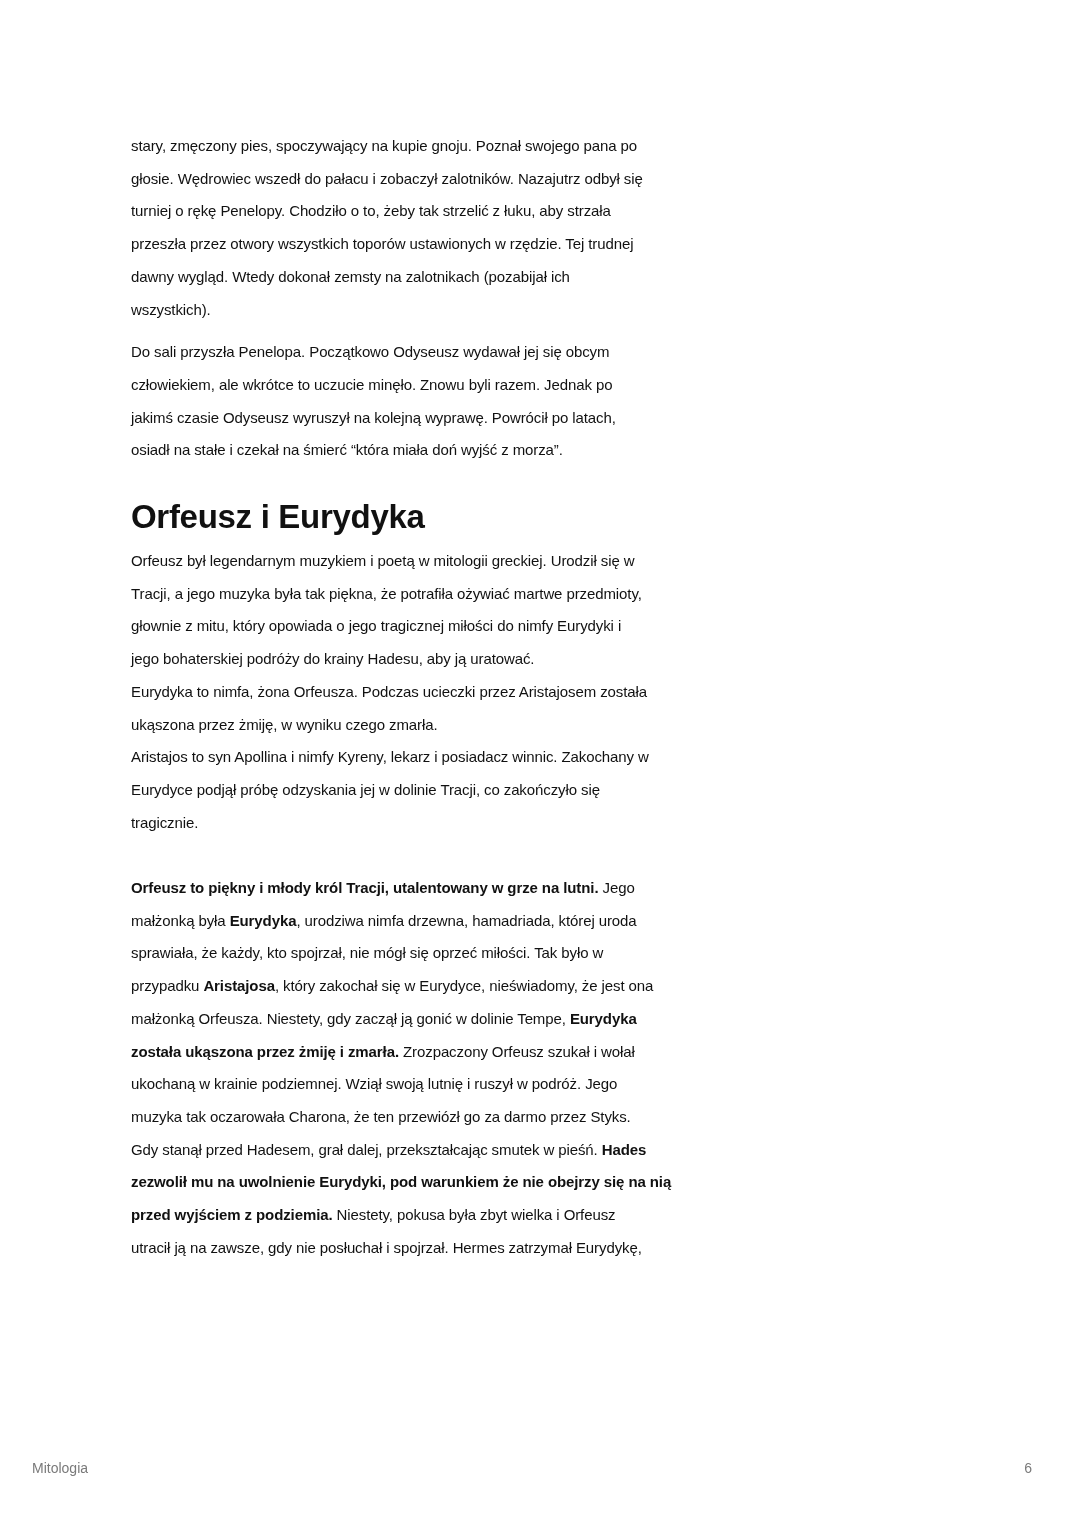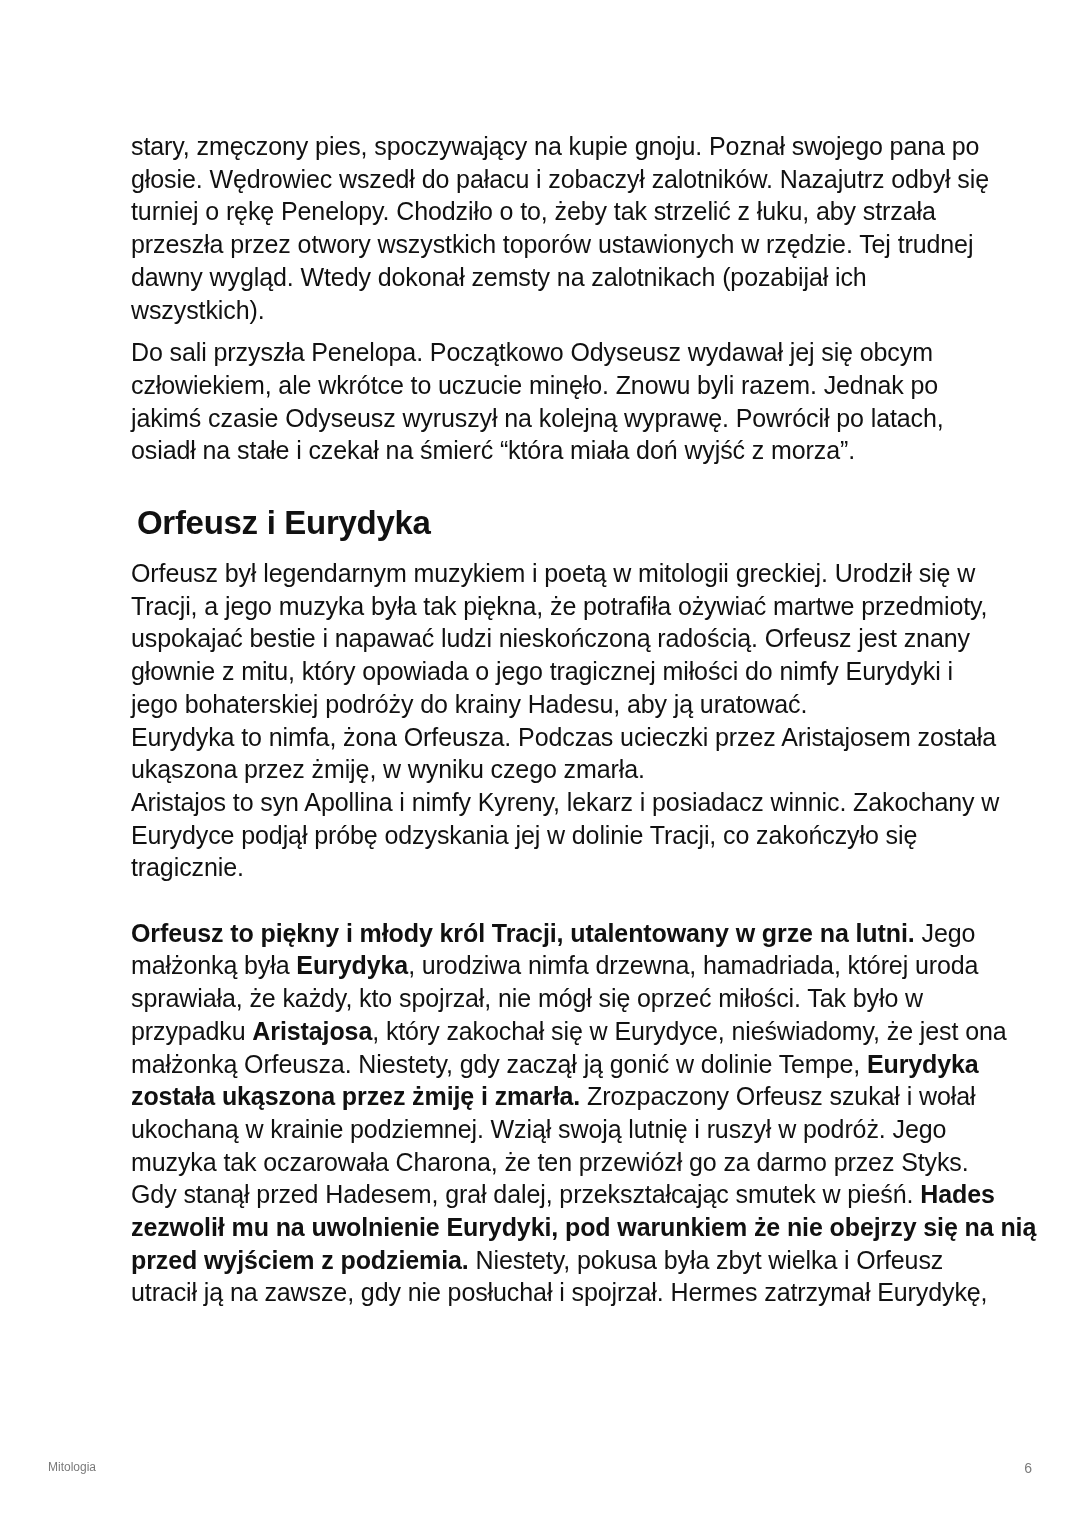--- a/index.html
+++ b/index.html
@@ -15,46 +15,46 @@
       font-family: "Liberation Sans", "DejaVu Sans", sans-serif;
       color: #111111;
     }
     .page {
       position: absolute;
       left: 131px;
       top: 130px;
       width: 830px;
     }
     .para {
-      font-size: 25px;
+      font-size: 15px;
       line-height: 32.7px;
       margin: 0;
       letter-spacing: -0.1px;
     }
     .para .line {
       display: block;
       white-space: nowrap;
     }
     .para b {
       font-weight: 700;
     }
     .gap-small { height: 10px; }
     .gap-blank { height: 32.7px; }
     .heading {
       font-size: 33px;
       font-weight: 700;
-      margin: 6px;
+      margin: 0;
       line-height: 40px;
       letter-spacing: -0.3px;
     }
     .footer-left {
       position: absolute;
-      left: 48px;
+      left: 32px;
       top: 1460px;
-      font-size: 12px;
+      font-size: 14px;
       color: #7a7a7a;
     }
     .footer-right {
       position: absolute;
       right: 48px;
       top: 1460px;
       font-size: 14px;
       color: #7a7a7a;
     }
   </style>
@@ -80,21 +80,20 @@
     <span class="line">osiadł na stałe i czekał na śmierć “która miała doń wyjść z morza”.</span>
   </p>
 
   <div style="height:30px"></div>
   <h2 class="heading">Orfeusz i Eurydyka</h2>
   <div style="height:8px"></div>
 
   <p class="para">
     <span class="line">Orfeusz był legendarnym muzykiem i poetą w mitologii greckiej. Urodził się w</span>
     <span class="line">Tracji, a jego muzyka była tak piękna, że potrafiła ożywiać martwe przedmioty,</span>
-    <span class="line">uspokajać bestie i napawać ludzi nieskończoną radością. Orfeusz jest znany</span>
     <span class="line">głownie z mitu, który opowiada o jego tragicznej miłości do nimfy Eurydyki i</span>
     <span class="line">jego bohaterskiej podróży do krainy Hadesu, aby ją uratować.</span>
     <span class="line">Eurydyka to nimfa, żona Orfeusza. Podczas ucieczki przez Aristajosem została</span>
     <span class="line">ukąszona przez żmiję, w wyniku czego zmarła.</span>
     <span class="line">Aristajos to syn Apollina i nimfy Kyreny, lekarz i posiadacz winnic. Zakochany w</span>
     <span class="line">Eurydyce podjął próbę odzyskania jej w dolinie Tracji, co zakończyło się</span>
     <span class="line">tragicznie.</span>
   </p>
   <div class="gap-blank"></div>
 

